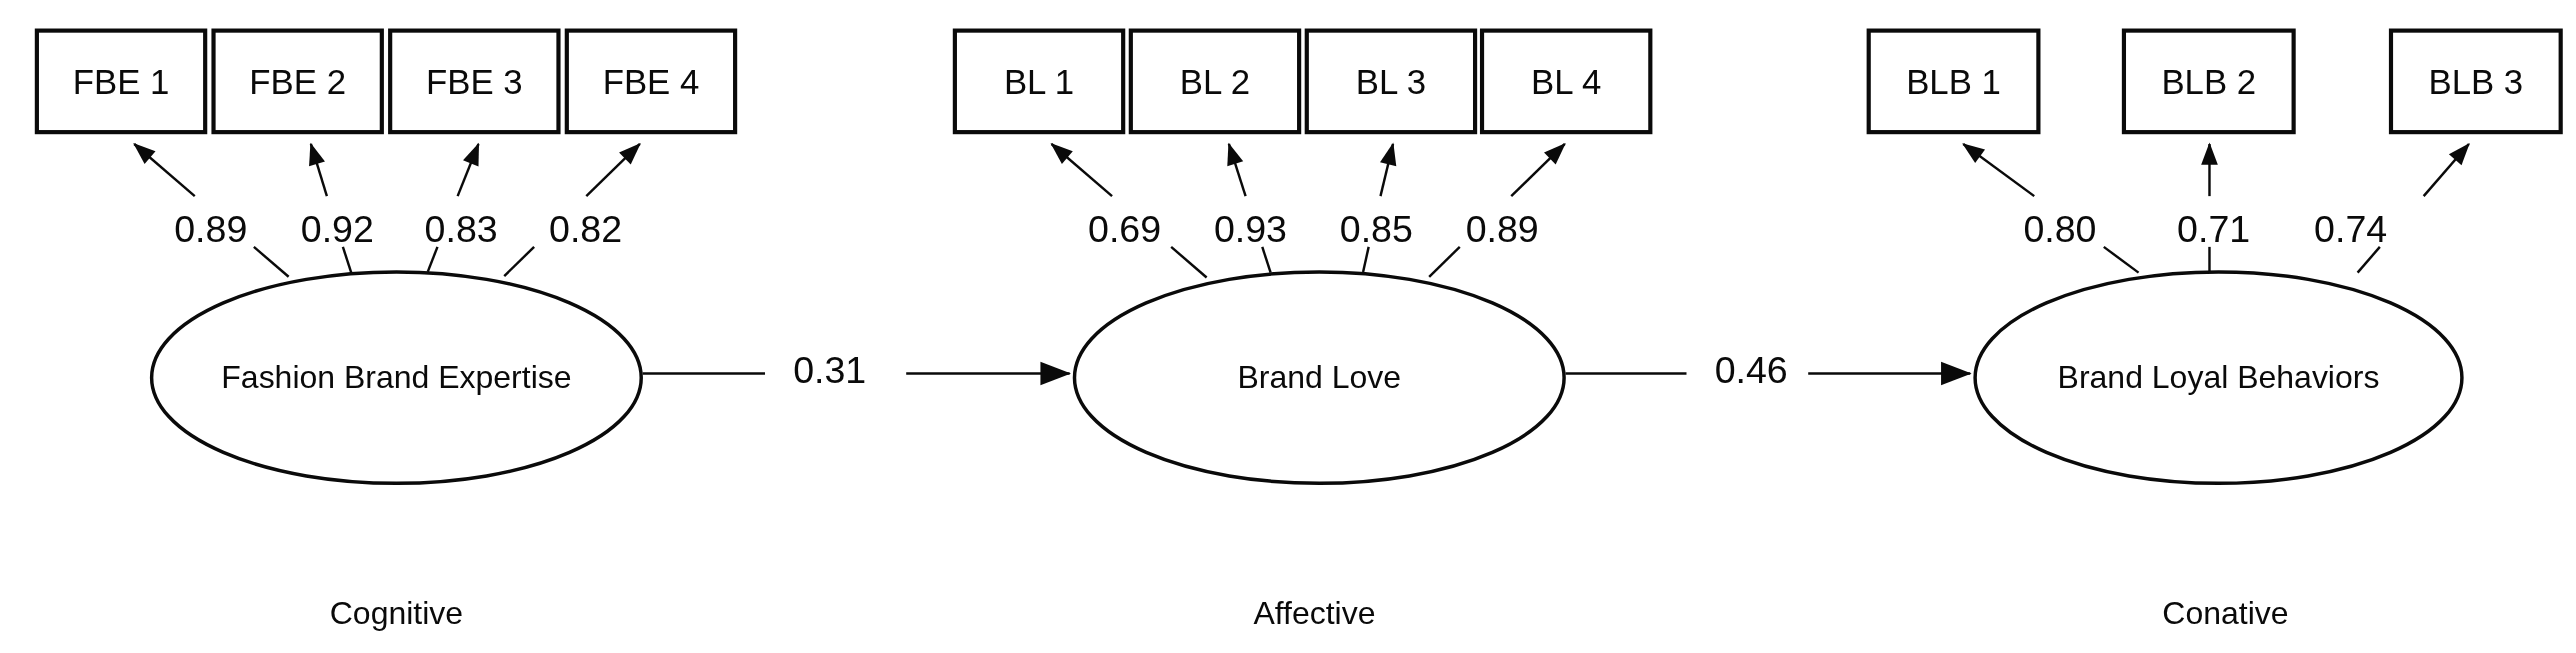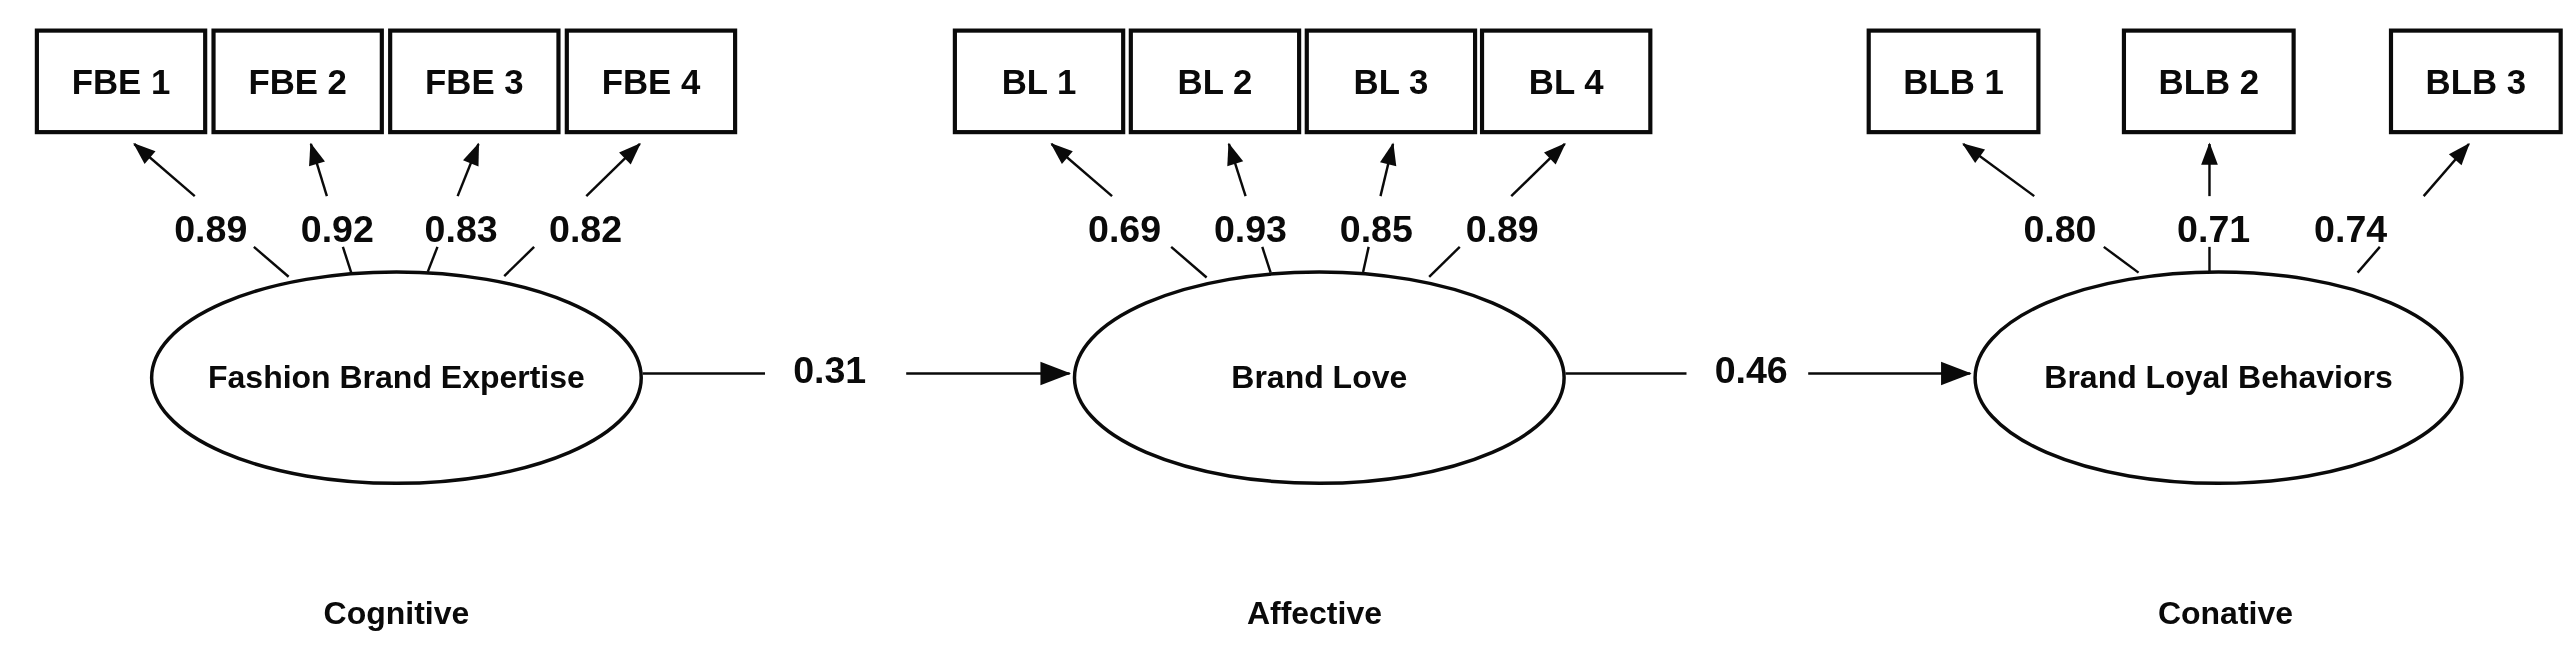--- a/index.html
+++ b/index.html
@@ -3,21 +3,20 @@
 <meta charset="utf-8">
 <style>
   html, body {
     margin: 0;
     padding: 0;
     background: #ffffff;
   }
   .stage {
     width: 100%;
     background: #ffffff;
-    font-weight: bold;
   }
   svg {
     display: block;
     width: 100%;
     height: auto;
     background: #ffffff;
     font-family: "Liberation Sans", sans-serif;
   }
   .box {
     fill: #ffffff;

